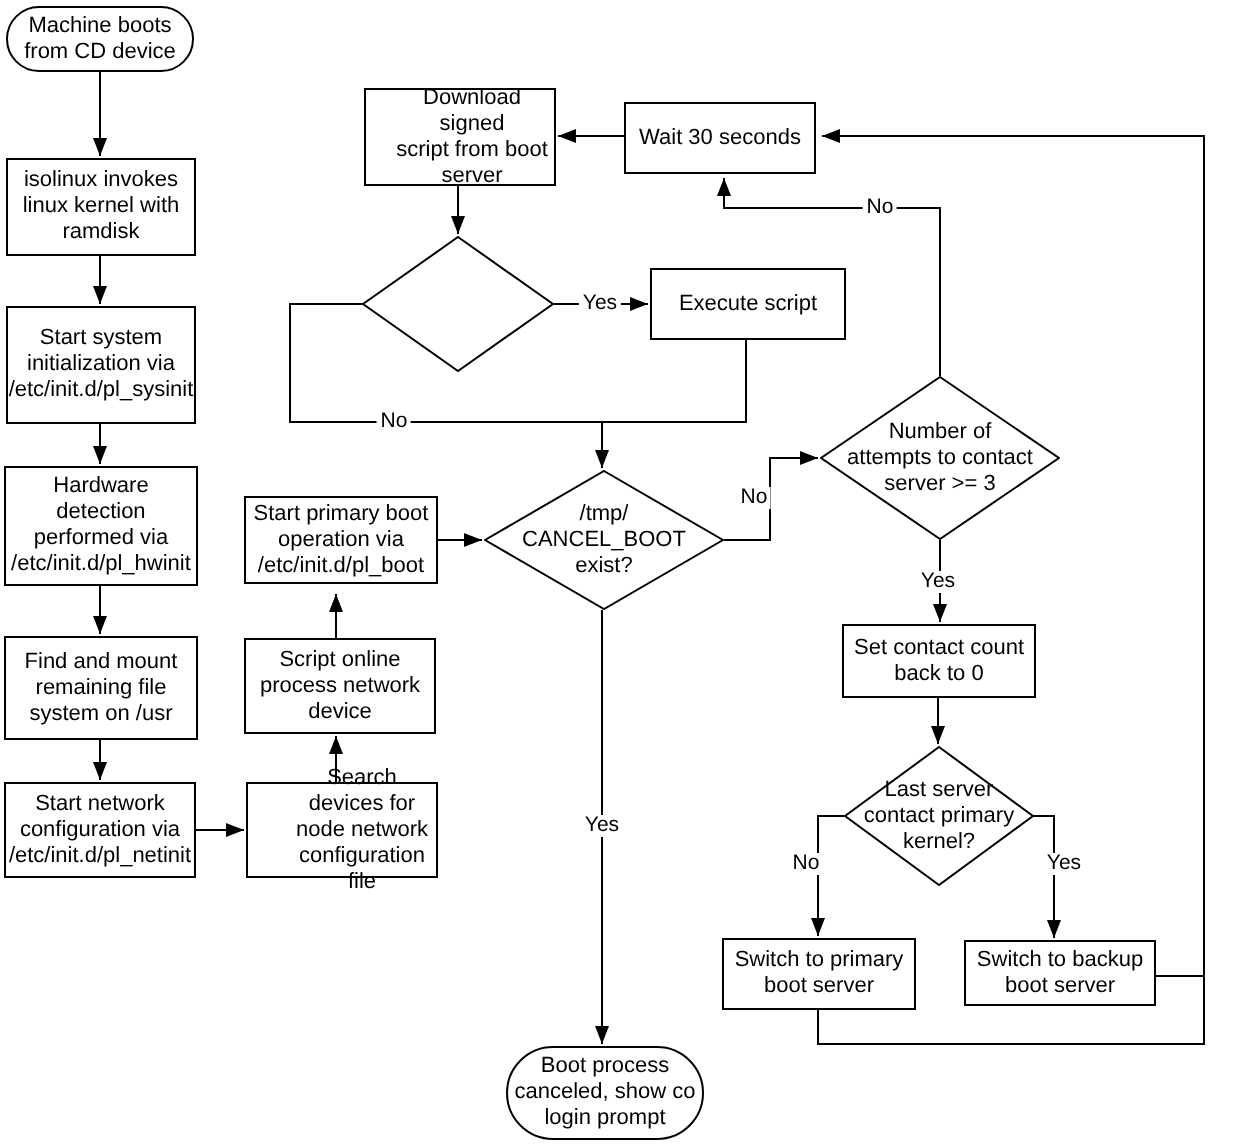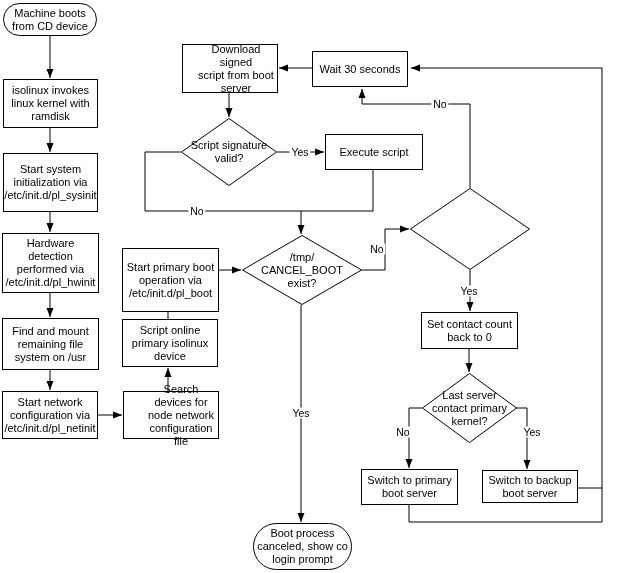--- a/index.html
+++ b/index.html
@@ -119,25 +119,25 @@
     <div class="node process" style="left: 123px; top: 391px; width: 96px; height: 48px; padding-left: 20px;">
       <div class="lines">
         <div>Search devices for</div>
         <div>node network</div>
         <div>configuration file</div>
       </div>
     </div>
     <div class="node process" style="left: 122px; top: 319px; width: 96px; height: 48px;">
       <div class="lines">
         <div>Script online</div>
-        <div>primary isolinux</div>
+        <div>process network</div>
         <div>device</div>
       </div>
     </div>
-    <div class="node process" style="left: 122px; top: 248px; width: 97px; height: 64px;">
+    <div class="node process" style="left: 122px; top: 248px; width: 97px; height: 44px;">
       <div class="lines">
         <div>Start primary boot</div>
         <div>operation via</div>
         <div>/etc/init.d/pl_boot</div>
       </div>
     </div>
     <div class="node process" style="left: 182px; top: 44px; width: 96px; height: 49px; padding-left: 12px;">
       <div class="lines">
         <div>Download signed</div>
         <div>script from boot</div>
@@ -146,44 +146,45 @@
     </div>
     <div class="node process" style="left: 312px; top: 51px; width: 96px; height: 36px;">
       <div class="lines">
         <div>Wait 30 seconds</div>
       </div>
     </div>
     <div class="node decision" style="left: 181px; top: 118px; width: 96px; height: 68px;">
       <svg width="96" height="68">
         <polygon points="48,0.5 95.5,34 48,67.5 0.5,34" fill="#ffffff" stroke="#000000" stroke-width="1"></polygon>
       </svg>
-      <div class="lines">
-        <div>Script signature</div>
-        <div>valid?</div>
-      </div>
     </div>
     <div class="node process" style="left: 325px; top: 134px; width: 98px; height: 36px;">
       <div class="lines">
         <div>Execute script</div>
       </div>
     </div>
     <div class="node decision" style="left: 242px; top: 235px; width: 120px; height: 70px;">
       <svg width="120" height="70">
         <polygon points="60,0.5 119.5,35 60,69.5 0.5,35" fill="#ffffff" stroke="#000000" stroke-width="1"></polygon>
       </svg>
       <div class="lines">
         <div>/tmp/</div>
         <div>CANCEL_BOOT</div>
         <div>exist?</div>
       </div>
     </div>
     <div class="node decision" style="left: 410px; top: 188px; width: 120px; height: 82px;">
       <svg width="120" height="82">
         <polygon points="60,0.5 119.5,41 60,81.5 0.5,41" fill="#ffffff" stroke="#000000" stroke-width="1"></polygon>
       </svg>
+      <div class="lines">
+        <div>Number of</div>
+        <div>attempts to contact</div>
+        <div>server &gt;= 3</div>
+      </div>
     </div>
     <div class="node process" style="left: 421px; top: 312px; width: 97px; height: 37px;">
       <div class="lines">
         <div>Set contact count</div>
         <div>back to 0</div>
       </div>
     </div>
     <div class="node decision" style="left: 422px; top: 373px; width: 95px; height: 70px;">
       <svg width="95" height="70">
         <polygon points="47.5,0.5 94.5,35 47.5,69.5 0.5,35" fill="#ffffff" stroke="#000000" stroke-width="1"></polygon>

